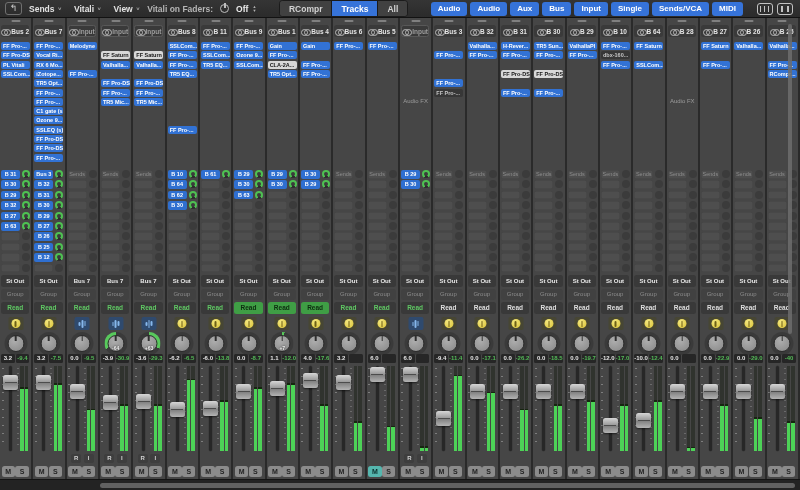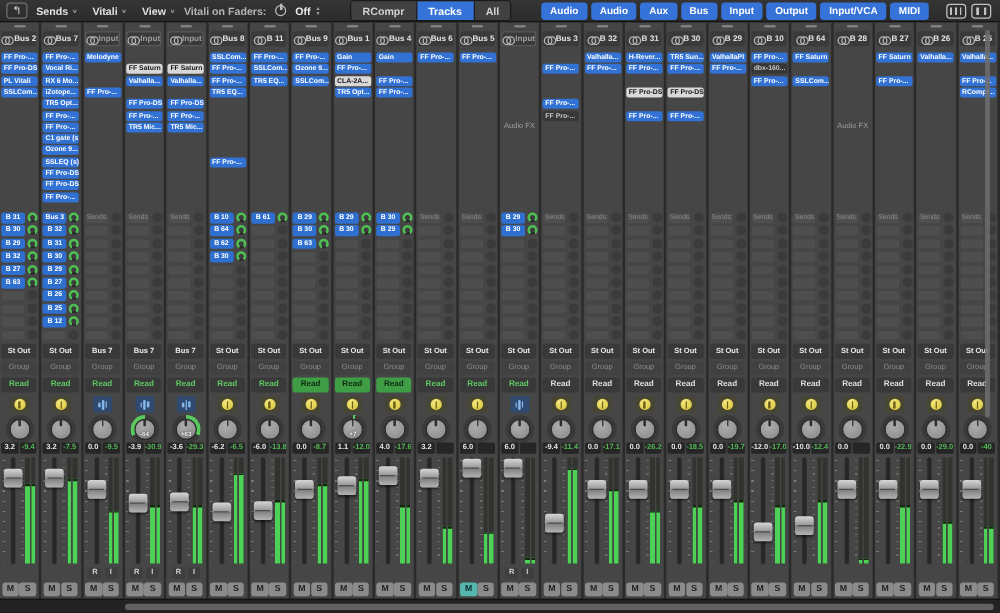--- a/index.html
+++ b/index.html
@@ -136,22 +136,22 @@
       <div class="s">RCompr</div>
       <div class="s sel">Tracks</div>
       <div class="s">All</div>
     </div>
   <div class="filters">
       <div class="fbtn">Audio</div>
       <div class="fbtn">Audio</div>
       <div class="fbtn">Aux</div>
       <div class="fbtn">Bus</div>
       <div class="fbtn">Input</div>
-      <div class="fbtn">Output</div>
-      <div class="fbtn">Input/VCA</div>
+      <div class="fbtn">Single</div>
+      <div class="fbtn">Sends/VCA</div>
       <div class="fbtn">MIDI</div>
     </div>
   <div class="viewicons">
     <span class="vicon narrow"></span>
     <span class="vicon wide"></span>
   </div>
 </div>
 
 <div class="mixer">
     <div class="strip">

